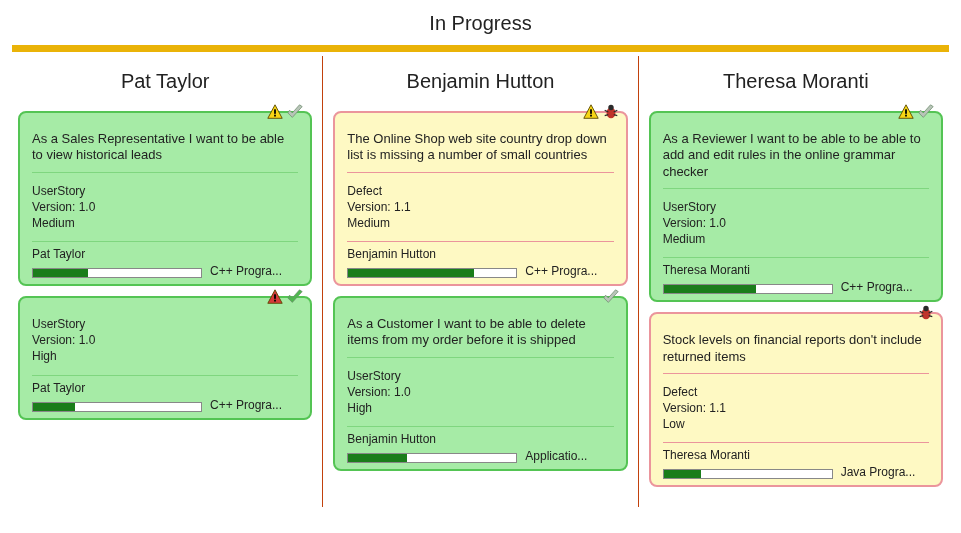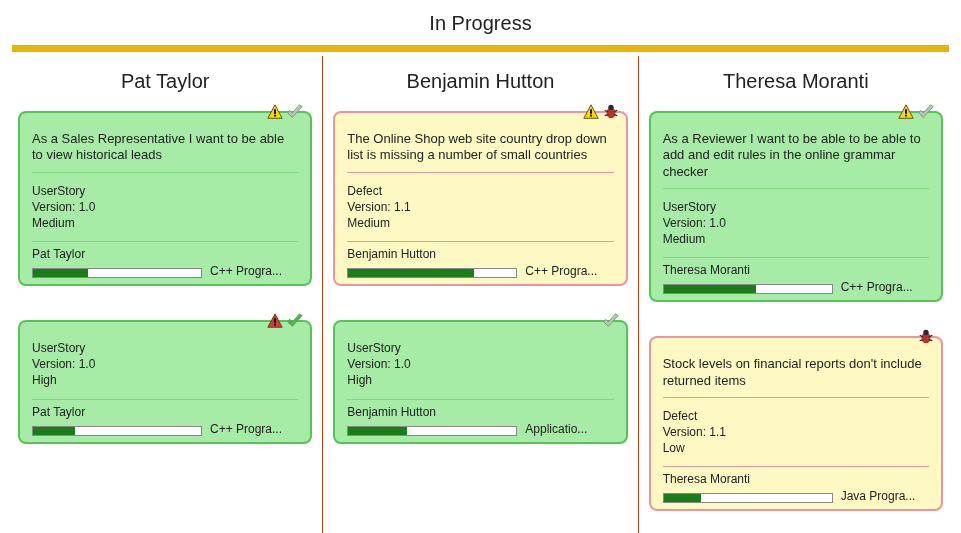--- a/index.html
+++ b/index.html
@@ -34,21 +34,21 @@
   .col-title {
     text-align: center;
     font-size: 20px;
     padding: 14px 0 18px 0;
   }
   .card {
     position: relative;
     border: 2px solid;
     border-radius: 8px;
     padding: 18px 12px 6px 12px;
-    margin-bottom: 34px;
+    margin-bottom: 10px;
   }
   .card.green {
     background: #a6eba6;
     border-color: #54c454;
   }
   .card.pink {
     background: #fef9c3;
     border-color: #eb959c;
   }
   .card-icons {
@@ -208,20 +208,21 @@
           </div>
         </div>
         <div class="card green">
           <div class="card-icons">
             <span>
               <svg width="18" height="18" viewBox="0 0 20 20">
                 <path d="M2 11 L7 16 L18 4 L15 2 L7 11 L4 8 Z" fill="#b8c4b8" stroke="#6a8a6a" stroke-width="0.8"></path>
               </svg>
             </span>
           </div>
+          <div class="card-title">As a Customer I want to be able to delete items from my order before it is shipped</div>
           <div class="card-meta">
             <div>UserStory</div>
             <div>Version: 1.0</div>
             <div>High</div>
           </div>
           <div class="card-owner">Benjamin Hutton</div>
           <div class="card-footer">
             <div class="progress">
               <div class="progress-fill" style="width: 35%;"></div>
             </div>

